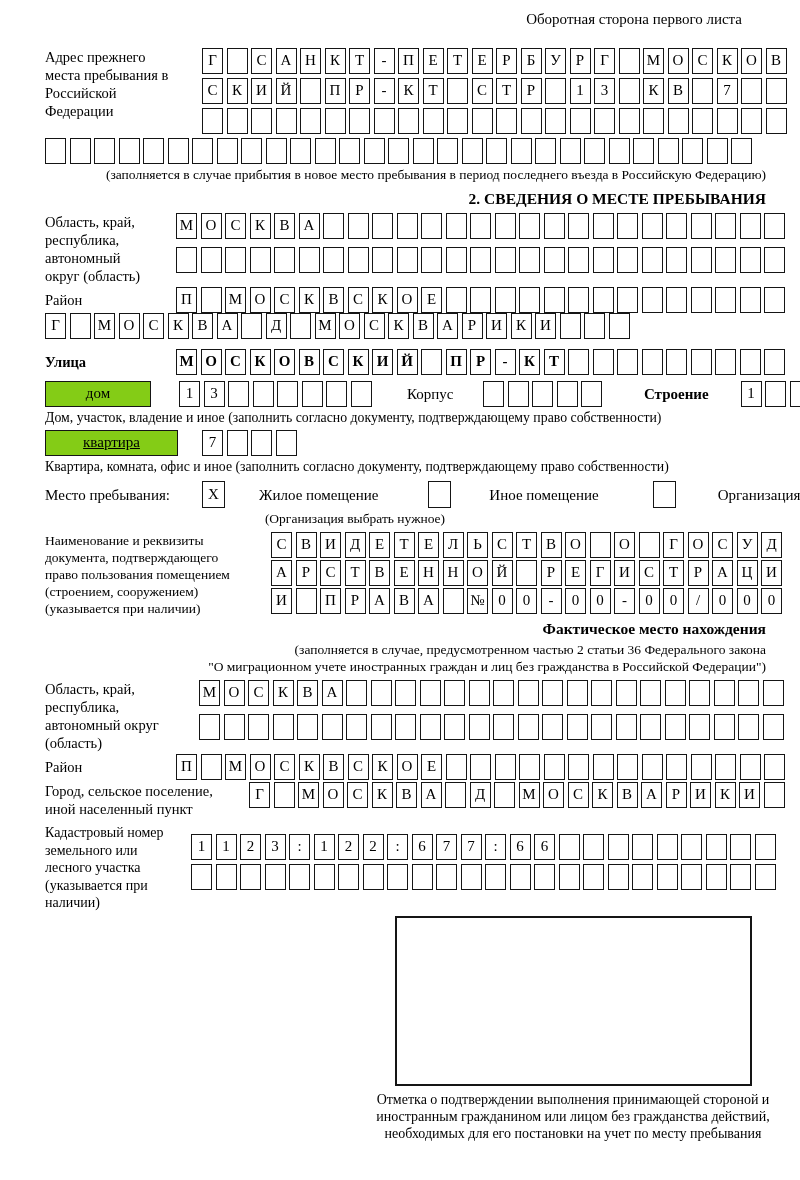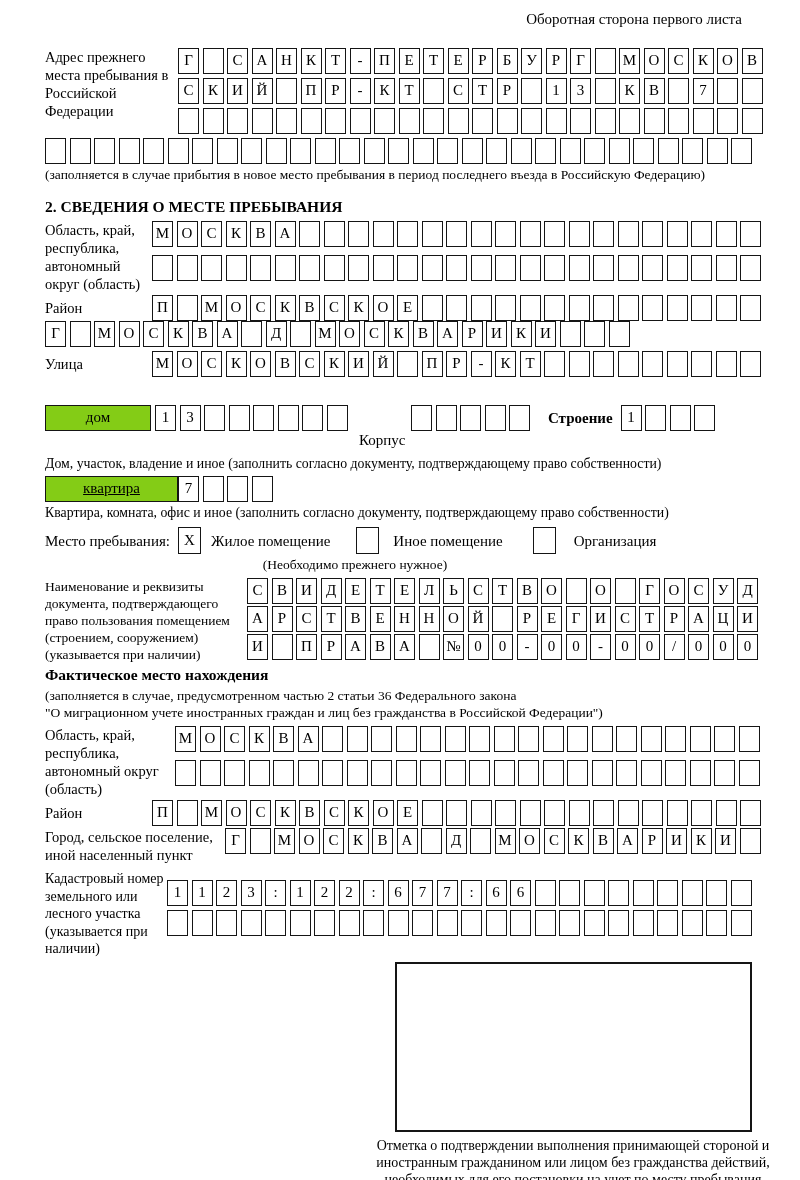--- a/index.html
+++ b/index.html
@@ -26,23 +26,23 @@
     box-sizing:border-box;
     width:21px;height:26px;
     border:1.5px solid #151515;
     margin-right:3.5px;
     font-size:15px;
     text-align:center;
     line-height:23px;
     flex:0 0 auto;
     background:#fff;
   }
-  .field{display:flex;align-items:flex-start;}
+  .field{display:flex;align-items:flex-start;gap:24px;}
   .note{font-size:13.5px;line-height:17px;}
-  .center{text-align:left;}
+  .center{text-align:right;}
   .bold{font-weight:bold;}
   .sec-title{font-size:15.5px;line-height:19px;}
   .wide-box{
     box-sizing:border-box;
     height:26px;border:1.5px solid #151515;
     text-align:center;font-size:15px;line-height:23px;
     flex:0 0 auto;background:#84cc16;
   }
   .inline-lbl{font-size:15px;line-height:26px;flex:0 0 auto;}
   .checkbox{
@@ -180,21 +180,21 @@
       <div class="cell"></div>
       <div class="cell"></div>
       <div class="cell"></div>
       <div class="cell"></div>
       <div class="cell"></div>
       <div class="cell"></div>
       <div class="cell"></div>
     </div>
   <div class="note center" style="margin-top:2px;">(заполняется в случае прибытия в новое место пребывания в период последнего въезда в Российскую Федерацию)</div>
 
-  <div class="sec-title bold center" style="margin-top:14px;">2. СВЕДЕНИЯ О МЕСТЕ ПРЕБЫВАНИЯ</div>
+  <div class="sec-title bold center" style="margin-top:6px;">2. СВЕДЕНИЯ О МЕСТЕ ПРЕБЫВАНИЯ</div>
 
   <div class="field" style="margin-top:5px;min-height:74px;">
     <div class="lbl" style="width:107px;flex:0 0 auto;">Область, край, республика, автономный округ (область)</div>
     <div class="grid-col" style="gap:8px;">
       <div class="grid">
           <div class="cell">М</div>
           <div class="cell">О</div>
           <div class="cell">С</div>
           <div class="cell">К</div>
           <div class="cell">В</div>
@@ -302,21 +302,21 @@
         <div class="cell">Р</div>
         <div class="cell">И</div>
         <div class="cell">К</div>
         <div class="cell">И</div>
         <div class="cell"></div>
         <div class="cell"></div>
         <div class="cell"></div>
       </div>
   </div>
 
-  <div class="field" style="margin-top:4px;">
+  <div class="field" style="margin-top:10px;font-weight:bold;">
     <div class="lbl" style="width:107px;flex:0 0 auto;line-height:26px;">Улица</div>
     <div class="grid">
         <div class="cell">М</div>
         <div class="cell">О</div>
         <div class="cell">С</div>
         <div class="cell">К</div>
         <div class="cell">О</div>
         <div class="cell">В</div>
         <div class="cell">С</div>
         <div class="cell">К</div>
@@ -345,21 +345,21 @@
     <div class="grid">
         <div class="cell">1</div>
         <div class="cell">3</div>
         <div class="cell"></div>
         <div class="cell"></div>
         <div class="cell"></div>
         <div class="cell"></div>
         <div class="cell"></div>
         <div class="cell"></div>
       </div>
-    <div class="inline-lbl" style="padding:0 6px 0 8px;margin-top:44px;">Корпус</div>
+    <div class="inline-lbl" style="padding:0 6px 0 8px;">Корпус</div>
     <div class="grid">
         <div class="cell"></div>
         <div class="cell"></div>
         <div class="cell"></div>
         <div class="cell"></div>
         <div class="cell"></div>
       </div>
     <div class="inline-lbl" style="padding:0 8px 0 14px;font-weight:bold;">Строение</div>
     <div class="grid">
         <div class="cell">1</div>
@@ -383,21 +383,21 @@
 
   <div class="field" style="margin-top:6px;align-items:center;">
     <div class="inline-lbl">Место пребывания:</div>
     <div class="checkbox" style="margin-left:8px;">X</div>
     <div class="inline-lbl" style="margin-left:10px;">Жилое помещение</div>
     <div class="checkbox" style="margin-left:26px;"></div>
     <div class="inline-lbl" style="margin-left:14px;">Иное помещение</div>
     <div class="checkbox" style="margin-left:30px;"></div>
     <div class="inline-lbl" style="margin-left:18px;">Организация</div>
   </div>
-  <div class="note" style="margin-top:2px;width:300px;margin-left:160px;text-align:center;">(Необходимо прежнего нужное)</div>
+  <div class="note" style="margin-top:2px;width:300px;margin-left:160px;text-align:center;">(Организация выбрать нужное)</div>
 
   <div class="field" style="margin-top:5px;">
     <div class="lbl" style="width:202px;flex:0 0 auto;font-size:13.5px;line-height:17px;">Наименование и реквизиты документа, подтверждающего право пользования помещением (строением, сооружением) (указывается при наличии)</div>
     <div class="grid-col" style="gap:2px;">
       <div class="grid">
           <div class="cell">С</div>
           <div class="cell">В</div>
           <div class="cell">И</div>
           <div class="cell">Д</div>
           <div class="cell">Е</div>

